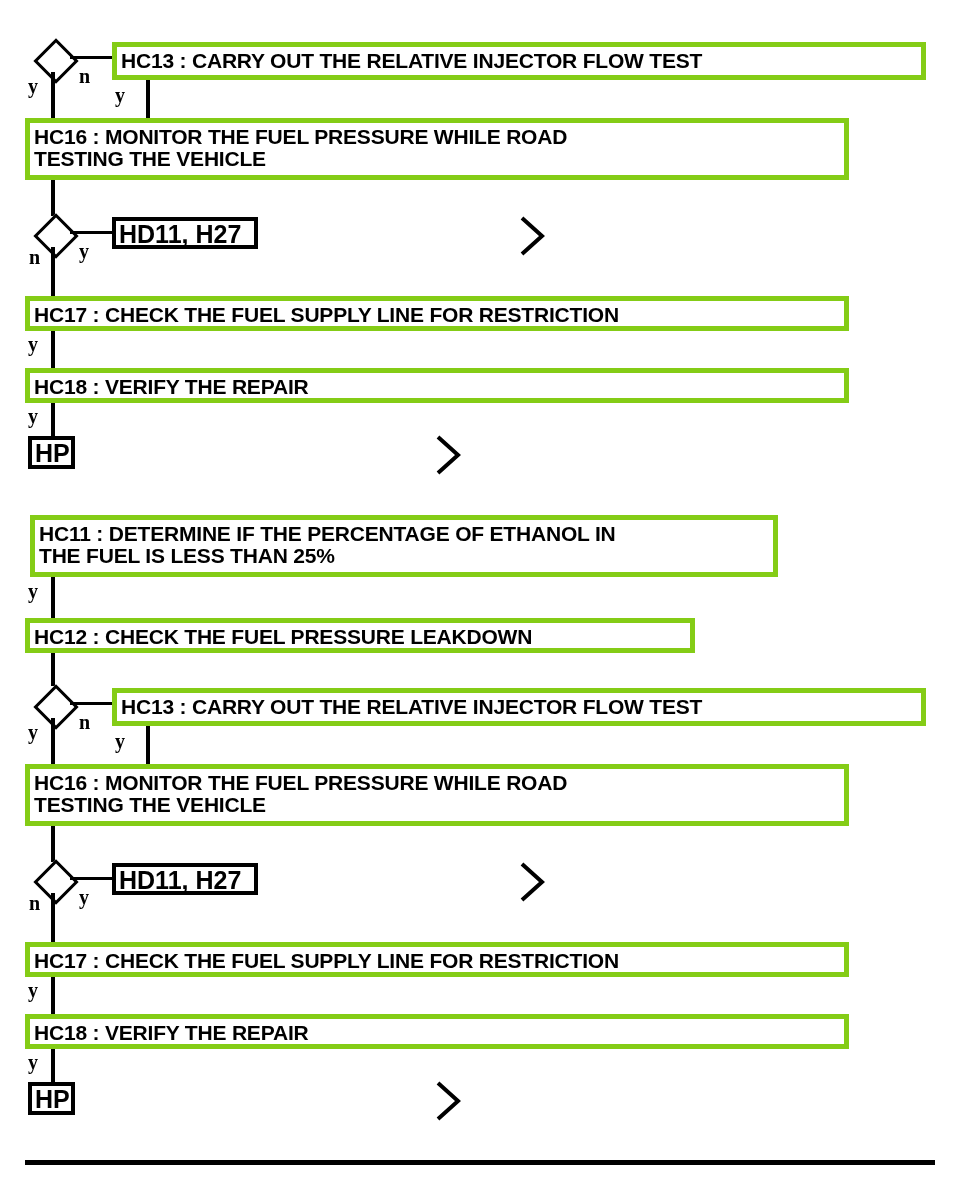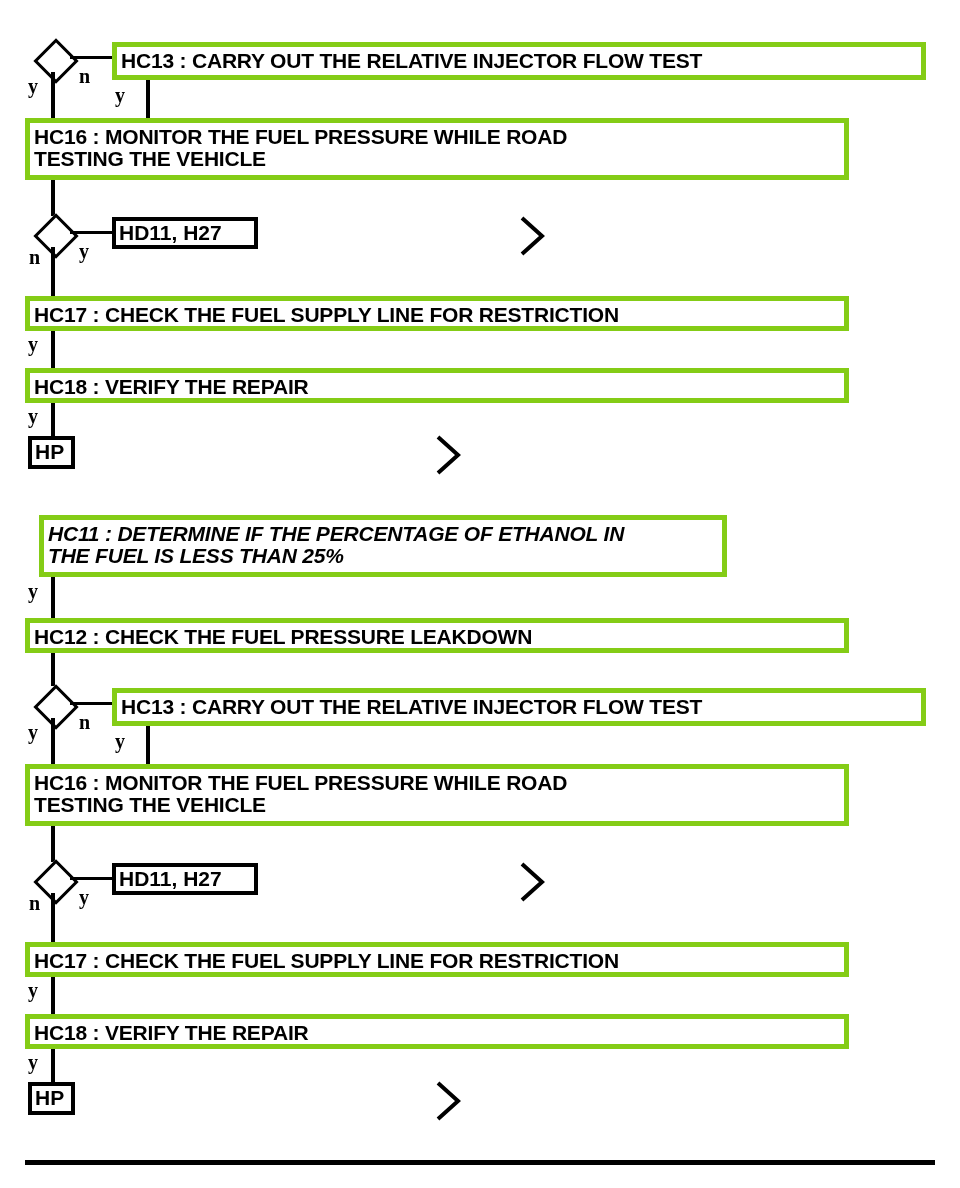--- a/index.html
+++ b/index.html
@@ -34,21 +34,21 @@
     white-space: pre-line;
     display: block;
   }
 
   
   .ref-box {
     position: absolute;
     box-sizing: border-box;
     border: 4px solid #000;
     background: #fff;
-    font-size: 21px;
+    font-size: 25px;
     font-weight: bold;
     line-height: 1.0;
     padding: 1px 3px 1px 3px;
     white-space: nowrap;
   }
 
   
   .diamond {
     position: absolute;
     box-sizing: border-box;
@@ -156,26 +156,26 @@
   <div class="edge-label" style="left:28px; top:406px;">y</div>
 
   <div class="ref-box" style="left:28px; top:436px; width:47px; height:33px;">HP</div>
 
   <div class="chevron" style="left:434px; top:433px;">
     <svg width="30" height="44" viewBox="0 0 30 44">
       <polyline points="4,4 24,22 4,40" fill="none" stroke="#000" stroke-width="4"></polyline>
     </svg>
   </div>
 
-  <div class="step-box" style="left:39px; top:515px; width:688px; height:62px;font-style:italic;">HC11 : DETERMINE IF THE PERCENTAGE OF ETHANOL IN
+  <div class="step-box" style="left:30px; top:515px; width:748px; height:62px;">HC11 : DETERMINE IF THE PERCENTAGE OF ETHANOL IN
 THE FUEL IS LESS THAN 25%</div>
   <div class="vline" style="left:51px; top:577px; height:41px;"></div>
   <div class="edge-label" style="left:28px; top:581px;">y</div>
 
-  <div class="step-box" style="left:25px; top:618px; width:824px; height:35px;">HC12 : CHECK THE FUEL PRESSURE LEAKDOWN</div>
+  <div class="step-box" style="left:25px; top:618px; width:670px; height:35px;">HC12 : CHECK THE FUEL PRESSURE LEAKDOWN</div>
   <div class="vline" style="left:51px; top:653px; height:33px;"></div>
 
   <div class="diamond" style="left:34px; top:685px;">
     <div class="dshape"></div>
   </div>
   <div class="thinline" style="left:70px; top:702px; width:44px;"></div>
   <div class="vline" style="left:51px; top:718px; height:46px;"></div>
   <div class="vline" style="left:146px; top:726px; height:38px;"></div>
 
   <div class="step-box" style="left:112px; top:688px; width:814px; height:38px;">HC13 : CARRY OUT THE RELATIVE INJECTOR FLOW TEST</div>

